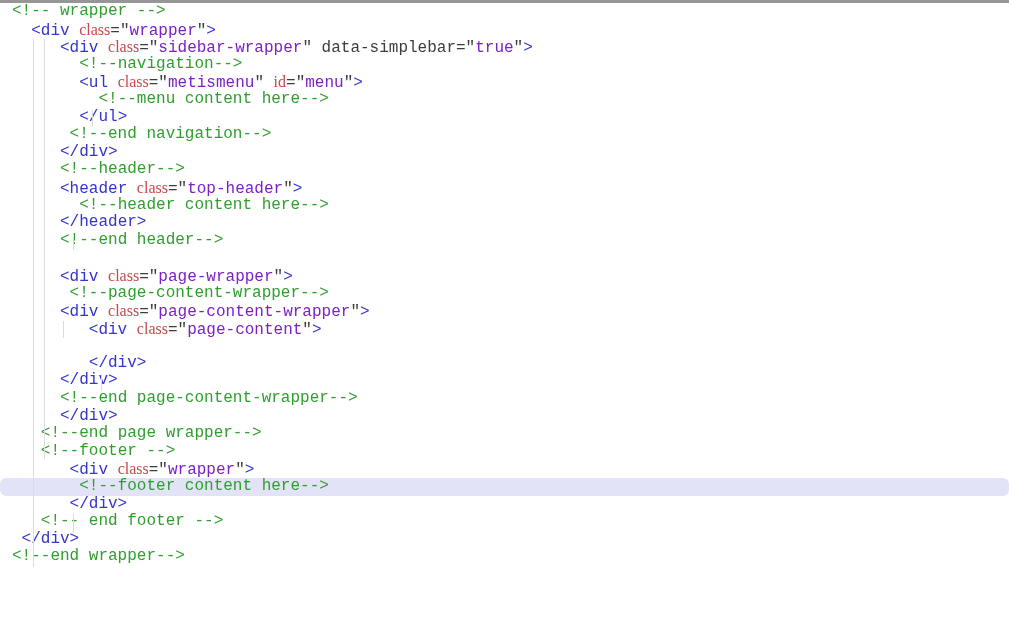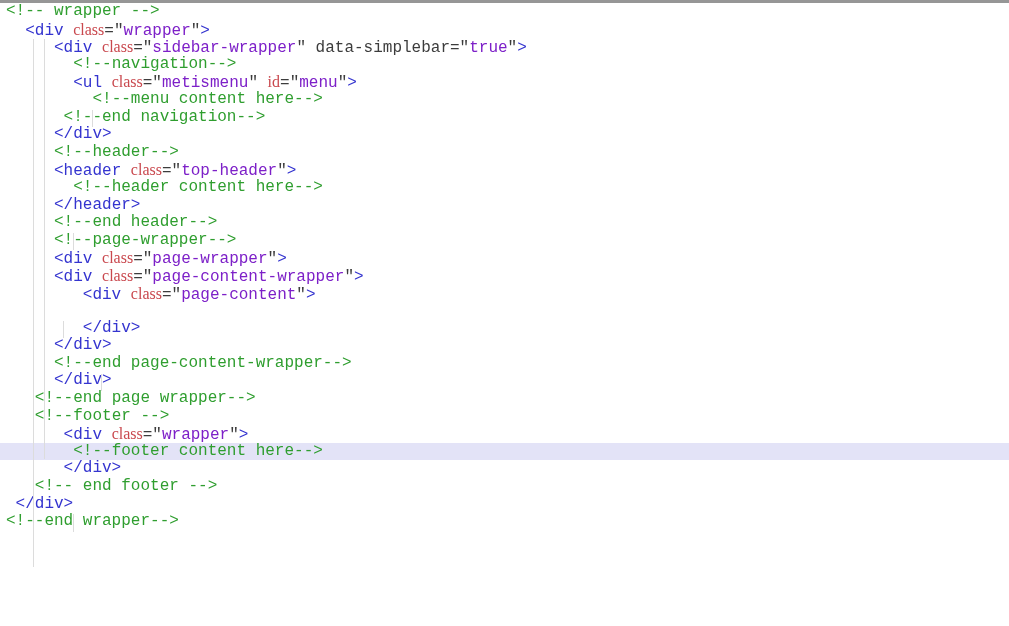--- a/index.html
+++ b/index.html
@@ -33,24 +33,24 @@
   }
   .code {
     position: absolute;
     top: 3px; left: 0; right: 0;
     z-index: 1;
   }
   .code-line {
     height: 17.6px;
     line-height: 17.6px;
     white-space: pre;
-    padding-left: 6px;
+    padding-left: 12px;
     color: var(--c-punct);
   }
-  .code-line.hl { background: var(--c-hl); }
+  .code-line.hl { background: var(--c-hl); border-radius: 6px; }
   .tok-t { color: var(--c-tag); }
   .tok-a { color: var(--c-attr); font-family: Liberation Serif, serif; }
   .tok-v { color: var(--c-val); font-weight: normal; }
   .tok-d { color: var(--c-unk); }
   .tok-c { color: var(--c-comment); }
   .tok-p { color: var(--c-punct); }
   .guide {
     position: absolute;
     width: 1px;
     background: var(--c-guide);
@@ -71,29 +71,31 @@
   <div class="guide" style="left:101px; top:373.6px; height:17.6px;"></div>
   <div class="guide" style="left:73px;  top:514.4px; height:17.6px;"></div>
 
   <div class="code" id="code">
       <div class="code-line"><span></span><span class="tok-c">&lt;!-- wrapper --&gt;</span></div>
       <div class="code-line"><span>  </span><span class="tok-t">&lt;div</span><span class="tok-p"> </span><span class="tok-a">class</span><span class="tok-p">="</span><span class="tok-v">wrapper</span><span class="tok-p">"</span><span class="tok-t">&gt;</span></div>
       <div class="code-line"><span>     </span><span class="tok-t">&lt;div</span><span class="tok-p"> </span><span class="tok-a">class</span><span class="tok-p">="</span><span class="tok-v">sidebar-wrapper</span><span class="tok-p">" </span><span class="tok-d">data-simplebar</span><span class="tok-p">="</span><span class="tok-v">true</span><span class="tok-p">"</span><span class="tok-t">&gt;</span></div>
       <div class="code-line"><span>       </span><span class="tok-c">&lt;!--navigation--&gt;</span></div>
       <div class="code-line"><span>       </span><span class="tok-t">&lt;ul</span><span class="tok-p"> </span><span class="tok-a">class</span><span class="tok-p">="</span><span class="tok-v">metismenu</span><span class="tok-p">" </span><span class="tok-a">id</span><span class="tok-p">="</span><span class="tok-v">menu</span><span class="tok-p">"</span><span class="tok-t">&gt;</span></div>
       <div class="code-line"><span>         </span><span class="tok-c">&lt;!--menu content here--&gt;</span></div>
+      <div class="code-line"><span>       </span><span class="tok-t">&lt;/ul&gt;</span></div>
       <div class="code-line"><span>      </span><span class="tok-c">&lt;!--end navigation--&gt;</span></div>
       <div class="code-line"><span>     </span><span class="tok-t">&lt;/div&gt;</span></div>
       <div class="code-line"><span>     </span><span class="tok-c">&lt;!--header--&gt;</span></div>
       <div class="code-line"><span>     </span><span class="tok-t">&lt;header</span><span class="tok-p"> </span><span class="tok-a">class</span><span class="tok-p">="</span><span class="tok-v">top-header</span><span class="tok-p">"</span><span class="tok-t">&gt;</span></div>
       <div class="code-line"><span>       </span><span class="tok-c">&lt;!--header content here--&gt;</span></div>
       <div class="code-line"><span>     </span><span class="tok-t">&lt;/header&gt;</span></div>
       <div class="code-line"><span>     </span><span class="tok-c">&lt;!--end header--&gt;</span></div>
-      <div class="code-line"><span>     </span><span class="tok-c">&lt;!--page-wrapper--&gt;</span></div>
+      <div class="code-line"><span>     </span></div>
       <div class="code-line"><span>     </span><span class="tok-t">&lt;div</span><span class="tok-p"> </span><span class="tok-a">class</span><span class="tok-p">="</span><span class="tok-v">page-wrapper</span><span class="tok-p">"</span><span class="tok-t">&gt;</span></div>
+      <div class="code-line"><span>      </span><span class="tok-c">&lt;!--page-content-wrapper--&gt;</span></div>
       <div class="code-line"><span>     </span><span class="tok-t">&lt;div</span><span class="tok-p"> </span><span class="tok-a">class</span><span class="tok-p">="</span><span class="tok-v">page-content-wrapper</span><span class="tok-p">"</span><span class="tok-t">&gt;</span></div>
       <div class="code-line"><span>        </span><span class="tok-t">&lt;div</span><span class="tok-p"> </span><span class="tok-a">class</span><span class="tok-p">="</span><span class="tok-v">page-content</span><span class="tok-p">"</span><span class="tok-t">&gt;</span></div>
       <div class="code-line"><span>          </span></div>
       <div class="code-line"><span>        </span><span class="tok-t">&lt;/div&gt;</span></div>
       <div class="code-line"><span>     </span><span class="tok-t">&lt;/div&gt;</span></div>
       <div class="code-line"><span>     </span><span class="tok-c">&lt;!--end page-content-wrapper--&gt;</span></div>
       <div class="code-line"><span>     </span><span class="tok-t">&lt;/div&gt;</span></div>
       <div class="code-line"><span>   </span><span class="tok-c">&lt;!--end page wrapper--&gt;</span></div>
       <div class="code-line"><span>   </span><span class="tok-c">&lt;!--footer --&gt;</span></div>
       <div class="code-line"><span>      </span><span class="tok-t">&lt;div</span><span class="tok-p"> </span><span class="tok-a">class</span><span class="tok-p">="</span><span class="tok-v">wrapper</span><span class="tok-p">"</span><span class="tok-t">&gt;</span></div>

